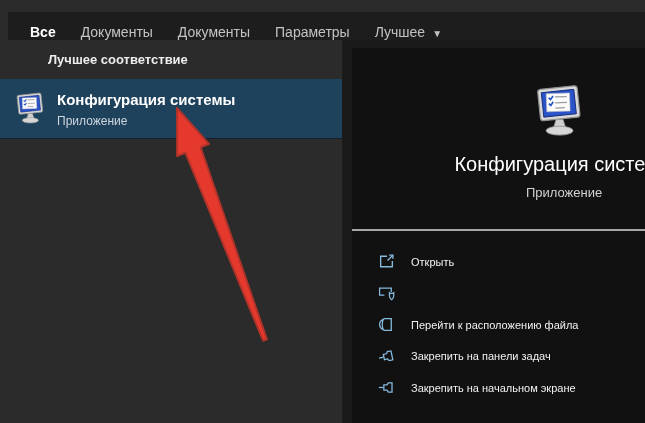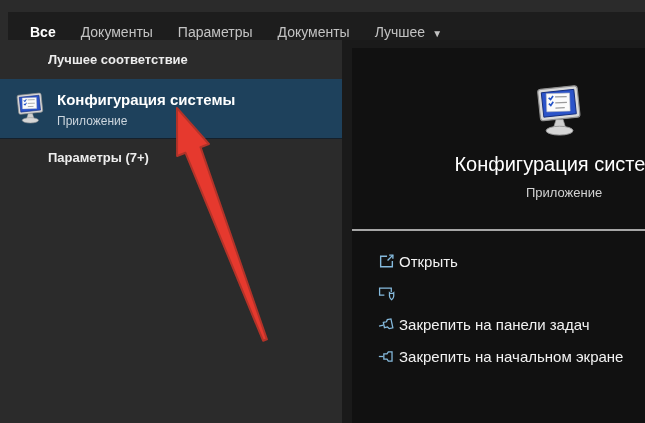--- a/index.html
+++ b/index.html
@@ -81,21 +81,21 @@
     position: absolute; left: 0; top: 181px; width: 100%; height: 2px;
     background: #a6a6a6;
   }
   .actions { position: absolute; left: 0; top: 198px; width: 100%; }
   .action-item {
     display: flex; align-items: center; height: 31.5px; padding-left: 26px;
     cursor: default;
   }
   .action-item .a-icon { width: 17px; height: 17px; flex: 0 0 17px; }
   .action-item .a-label {
-    margin-left: 4px; font-size: 15px; color: #f2f2f2; white-space: nowrap;
+    margin-left: 16px; font-size: 11px; color: #f2f2f2; white-space: nowrap;
   }
 
   
   .arrow-overlay {
     position: absolute; left: 0; top: 0; width: 645px; height: 423px;
     pointer-events: none; z-index: 50;
   }
 
   svg { display: block; }
 </style>
@@ -104,24 +104,24 @@
 
 <div class="topbar">
   <div class="tabs">
     <div class="tab active">
       <span>Все</span>
     </div>
     <div class="tab">
       <span>Документы</span>
     </div>
     <div class="tab">
+      <span>Документы</span>
+    </div>
+    <div class="tab">
       <span>Параметры</span>
-    </div>
-    <div class="tab">
-      <span>Документы</span>
     </div>
     <div class="tab">
       <span>Лучшее</span><span class="chev">▼</span>
     </div>
   </div>
   <div class="tab-underline"></div>
   <div class="avatar-partial"></div>
 </div>
 
 <div class="left-panel">
@@ -144,21 +144,20 @@
           </g>
         </g>
         <path d="M21.5 30.5 h6 l2.2 7 h-10.4 z" fill="#cfcfcf" stroke="#9a9a9a" stroke-width="0.6"></path>
         <ellipse cx="24.5" cy="40" rx="11.5" ry="3.8" fill="#d6d6d6" stroke="#969696" stroke-width="0.8"></ellipse>
       </svg>
     </span>
     <div class="bm-title">Конфигурация системы</div>
     <div class="bm-sub">Приложение</div>
   </div>
 
-  <div class="section-header hdr-settings">Параметры (7+)</div>
 </div>
 
 <div class="right-area">
   <div class="preview-panel" style="left:10px; top:8px;">
     <span class="preview-icon">
       <svg viewBox="0 0 48 48" width="56" height="56">
         <g transform="rotate(-6 24 18)">
           <rect x="7" y="3" width="34" height="27" rx="2.5" fill="#d9d9d9" stroke="#8f8f8f" stroke-width="1"></rect>
           <rect x="10" y="6" width="28" height="21" fill="#2b53c9" stroke="#142d7a" stroke-width="0.8"></rect>
           <g transform="rotate(4 24 16)">
@@ -194,20 +193,29 @@
 
       <div class="action-item">
         <span class="a-icon">
           <svg viewBox="0 0 16 16" width="17" height="17" fill="none" stroke="#85badd" stroke-width="1.2">
             <path d="M12.5 6.5 V3 H1.5 v6.5 H6"></path>
             <path d="M10.8 7.2 c1.3 1 2.7 1 4 0 v3.2 c0 2.1-1.6 3.2-2 3.5 -0.4-0.3-2-1.4-2-3.5 z"></path>
           </svg>
         </span>
       </div>
 
+      <div class="action-item">
+        <span class="a-icon">
+          <svg viewBox="0 0 16 16" width="17" height="17" fill="none" stroke="#85badd" stroke-width="1.2">
+            <path d="M5.5 2.5 h7 v11 h-7"></path>
+            <path d="M5.5 2.5 c-1.9 1.6-1.9 9.4 0 11 c-1.9-1.6-4-1.6-4-5.5 s2.1-3.9 4-5.5 z"></path>
+          </svg>
+        </span>
+        <span class="a-label">Перейти к расположению файла</span>
+      </div>
 
       <div class="action-item">
         <span class="a-icon">
           <svg viewBox="0 0 16 16" width="17" height="17" fill="none" stroke="#85badd" stroke-width="1.2">
             <g transform="rotate(-12 8 8)">
               <path d="M0.8 8 H5"></path>
               <path d="M5.5 5.5 h3 l1.2-1.8 h3.5 v8.6 h-3.5 L8.5 10.5 h-3 z"></path>
             </g>
           </svg>
         </span>

